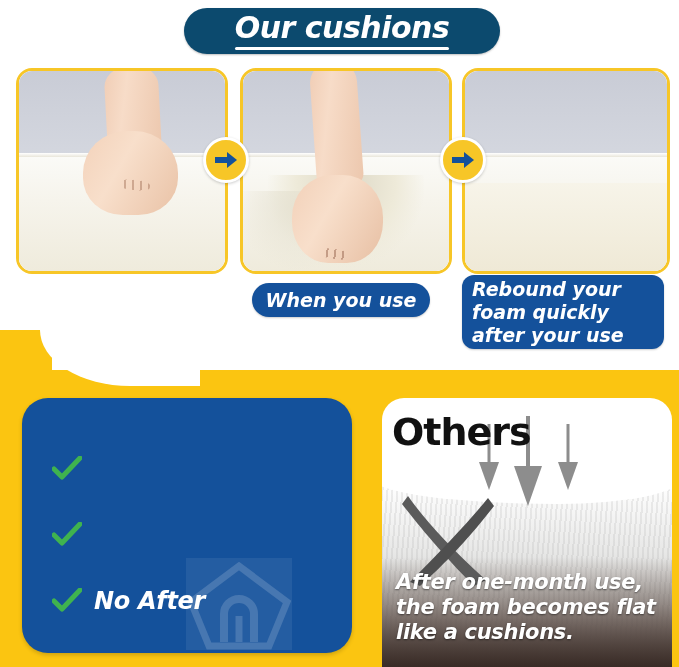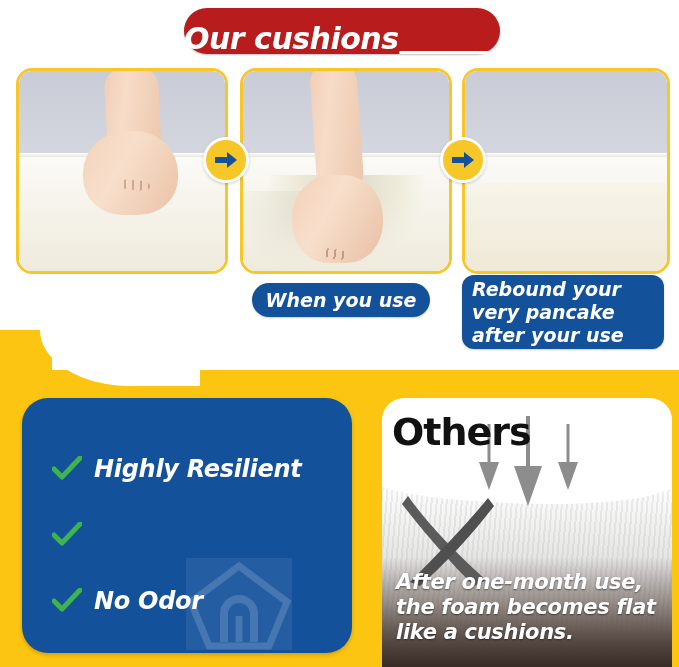--- a/index.html
+++ b/index.html
@@ -8,22 +8,22 @@
     background:#ffffff;
     font-family:"DejaVu Sans", sans-serif;
     overflow:hidden;
     position:relative;
   }
   .stage{position:absolute;left:0;top:0;width:679px;height:667px;overflow:hidden;background:#fff;}
 
   
   .title-pill{
     position:absolute;left:184px;top:8px;width:316px;height:46px;
-    background:#b91c1c;border-radius:23px;
-    display:flex;flex-direction:row;align-items:flex-end;justify-content:center;
+    background:#0c4a6e;border-radius:23px;
+    display:flex;flex-direction:column;align-items:center;justify-content:center;
     box-shadow:0 1px 2px rgba(0,0,0,.25);
   }
   .title-text{
     color:#ffffff;font-size:30px;font-weight:bold;font-style:italic;
     letter-spacing:-.5px;line-height:1;
     font-family:"DejaVu Sans", sans-serif;
     white-space:nowrap;
   }
   .title-underline{
     width:214px;height:3px;background:#ffffff;margin-top:4px;border-radius:2px;
@@ -223,49 +223,48 @@
     <svg width="22" height="16" viewBox="0 0 22 16" aria-hidden="true">
       <path d="M0 5 H12 V0 L22 8 L12 16 V11 H0 Z" fill="#14519B"></path>
     </svg>
   </div>
 
   <div class="cap cap2">
     <span>When you use</span>
   </div>
   <div class="cap cap3">
     <span>Rebound your</span>
-    <span>very  pancake</span>
+    <span>foam  quickly</span>
     <span>after your use</span>
   </div>
 
   <div class="yellow-band"></div>
   <div class="notch-fill"></div>
   <div class="notch-curve"></div>
 
   <div class="feature-panel">
     <div class="feat-list">
 
       <div class="feat-row">
         <svg class="check" viewBox="0 0 30 26" aria-hidden="true">
           <path d="M2 13 L10 21 L28 2" fill="none" stroke="#3FB34F" stroke-width="5" stroke-linecap="round" stroke-linejoin="round"></path>
         </svg>
-        <div class="feat-label">Highly Resilient</div>
       </div>
 
       <div class="feat-row">
         <svg class="check" viewBox="0 0 30 26" aria-hidden="true">
           <path d="M2 13 L10 21 L28 2" fill="none" stroke="#3FB34F" stroke-width="5" stroke-linecap="round" stroke-linejoin="round"></path>
         </svg>
       </div>
 
       <div class="feat-row">
         <svg class="check" viewBox="0 0 30 26" aria-hidden="true">
           <path d="M2 13 L10 21 L28 2" fill="none" stroke="#3FB34F" stroke-width="5" stroke-linecap="round" stroke-linejoin="round"></path>
         </svg>
-        <div class="feat-label">No Odor</div>
+        <div class="feat-label">No After</div>
       </div>
 
     </div>
   </div>
 
   <svg class="watermark" viewBox="0 0 106 92" aria-hidden="true">
     <polygon points="53,8 101,44 83,88 23,88 5,44" fill="none" stroke="rgba(255,255,255,.16)" stroke-width="7"></polygon>
     <path d="M38 84 V56 a15 15 0 0 1 30 0 V84" fill="none" stroke="rgba(255,255,255,.16)" stroke-width="8"></path>
     <line x1="53" y1="58" x2="53" y2="84" stroke="rgba(255,255,255,.16)" stroke-width="7"></line>
   </svg>

